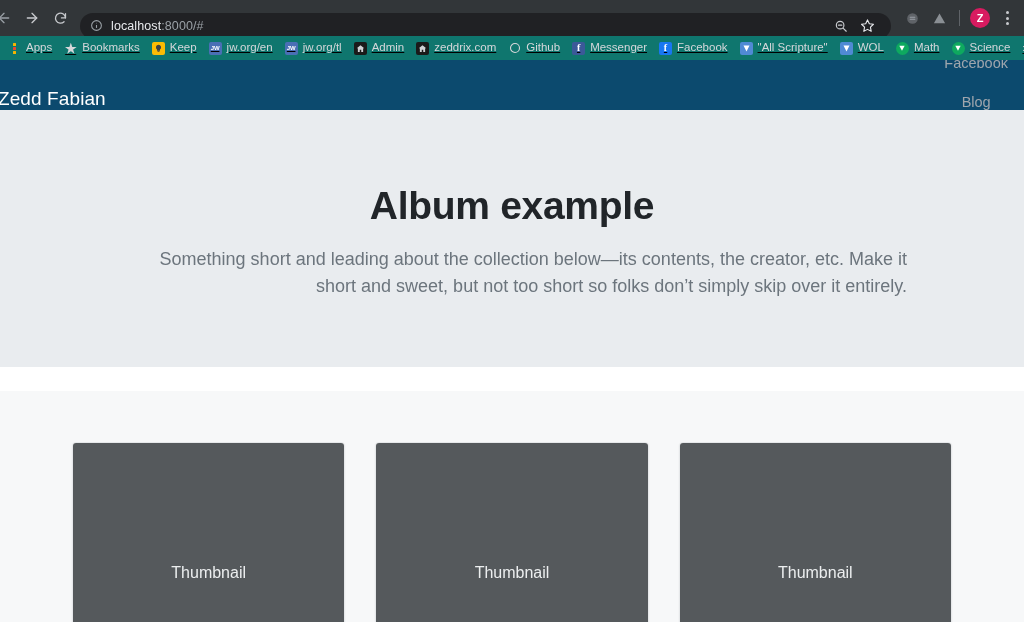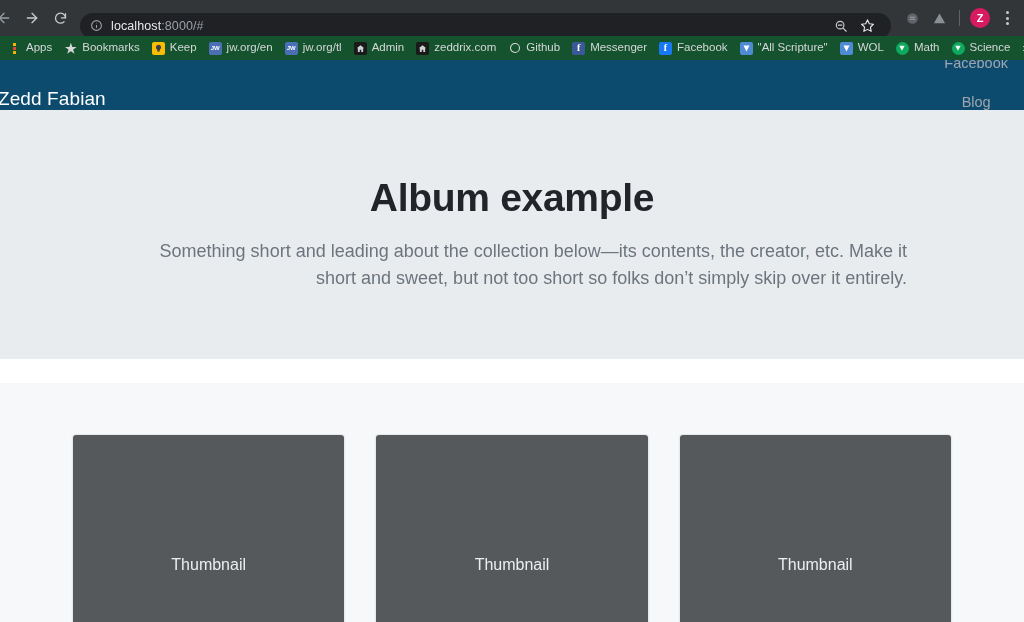--- a/index.html
+++ b/index.html
@@ -97,26 +97,27 @@
     width: 22px; height: 24px;
     display: flex; flex-direction: column; align-items: center;
     justify-content: center; gap: 2.5px;
     margin-left: 2px;
   }
   .kebab i { width: 3px; height: 3px; border-radius: 50%; background: #c8cace; display: block; }
 
   
   .bookmarks {
     height: 24px;
-    background: #14532d;
+    background: #0f766e;
     display: flex;
     align-items: center;
     padding: 0 4px 0 2px;
     position: relative;
     overflow: hidden;
+    text-decoration: underline;
   }
   .bm {
     display: flex;
     align-items: center;
     height: 20px;
     padding: 0 6px;
     border-radius: 3px;
     flex: 0 0 auto;
     gap: 5px;
   }
@@ -189,21 +190,21 @@
 
   .hero {
     background: #e9ecef;
     padding: 58px 0 60px;
     text-align: center;
   }
   .hero-title {
     font-size: 39px;
     font-weight: bold;
     color: #212529;
-    margin: 8px 0 18px;
+    margin: 16px 0 18px;
     letter-spacing: -0.3px;
   }
   .hero-lead {
     max-width: 830px;
     margin: 8px auto;
     font-size: 18px;
     line-height: 1.48;
     color: #6c757d;
     padding: 0 20px;
     text-align: right;

